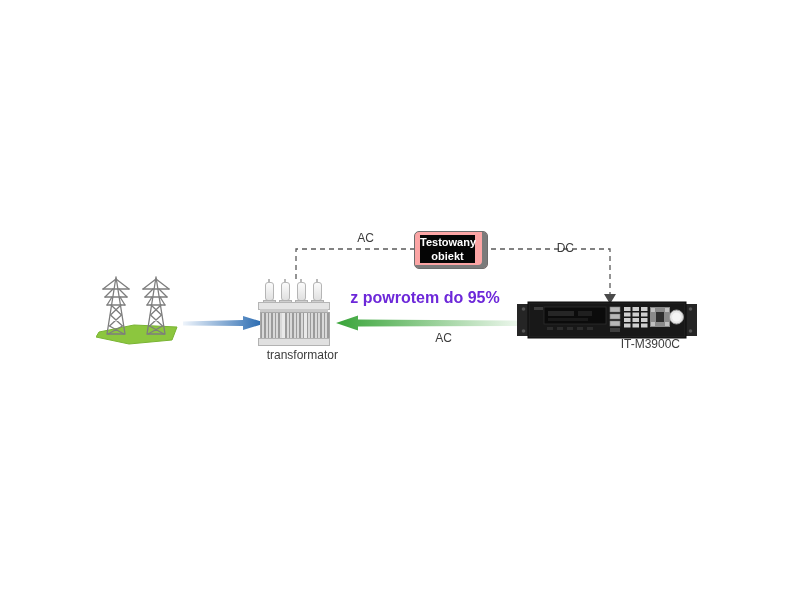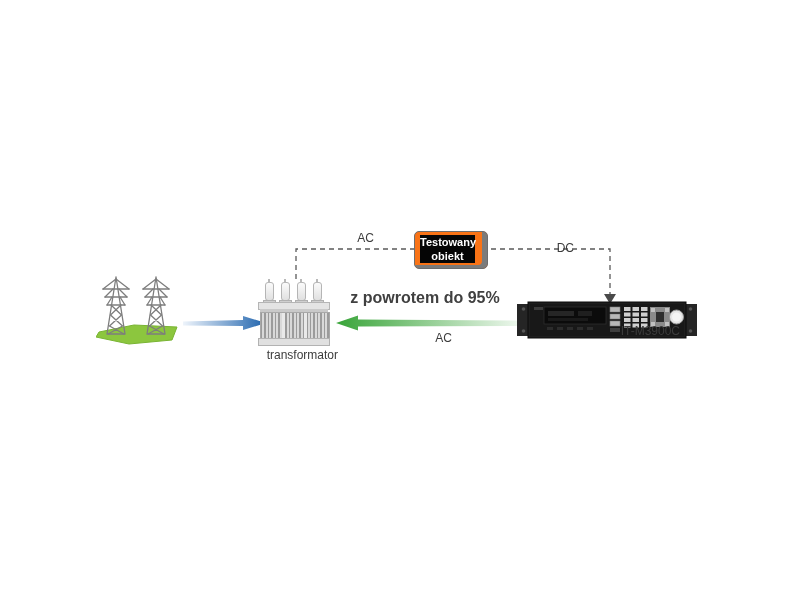--- a/index.html
+++ b/index.html
@@ -6,27 +6,27 @@
   #stage {
     position:relative; width:800px; height:600px; background:#ffffff;
     overflow:hidden; font-family:"Liberation Sans", sans-serif;
   }
   .abs { position:absolute; }
   .lbl {
     position:absolute; color:#3c3c3c; font-size:12px; line-height:14px;
     text-align:right; white-space:nowrap;
   }
   .green-lbl {
-    position:absolute; color:#404040; font-size:16px; font-weight:bold;
+    position:absolute; color:#6d28d9; font-size:16px; font-weight:bold;
     text-align:center; white-space:nowrap;
   }
   
   .tested-box {
     position:absolute; left:414px; top:231px; width:72px; height:36px;
-    background:#f97316; border:1px solid #6d6d6d; border-radius:5px;
+    background:#fca5a5; border:1px solid #6d6d6d; border-radius:5px;
     box-shadow: inset -5px -3px 0 #7b7b7b;
   }
   .tested-screen {
     position:absolute; left:5px; top:3px; width:55px; height:28px;
     background:#050505; color:#ffffff; font-size:11px; font-weight:bold;
     line-height:14px; text-align:center;
   }
   
   .transformer { position:absolute; left:258px; top:280px; width:72px; height:66px; }
   .bushing {
@@ -176,15 +176,15 @@
       <rect x="148" y="7" width="4" height="4" fill="#c0c0c0"></rect>
       <rect x="134" y="21" width="4" height="4" fill="#c0c0c0"></rect>
       <rect x="148" y="21" width="4" height="4" fill="#c0c0c0"></rect>
       <rect x="139" y="11" width="8" height="10" fill="#2e2e2e"></rect>
     </g>
     <g>
       <circle cx="159.5" cy="16" r="7" fill="#e6e6e6" stroke="#9a9a9a"></circle>
       <circle cx="159.5" cy="16" r="4.5" fill="#f5f5f5"></circle>
     </g>
   </svg>
-  <div class="lbl" style="left:560px;top:324px;width:120px">IT-M3900C</div>
+  <div class="lbl" style="left:560px;top:337px;width:120px">IT-M3900C</div>
 
 </div>
 
 </body></html>

